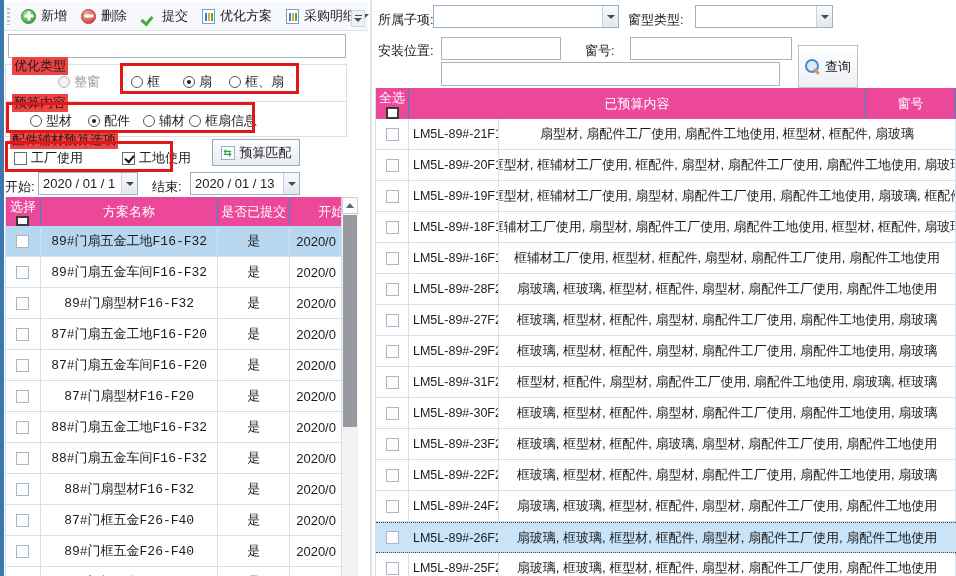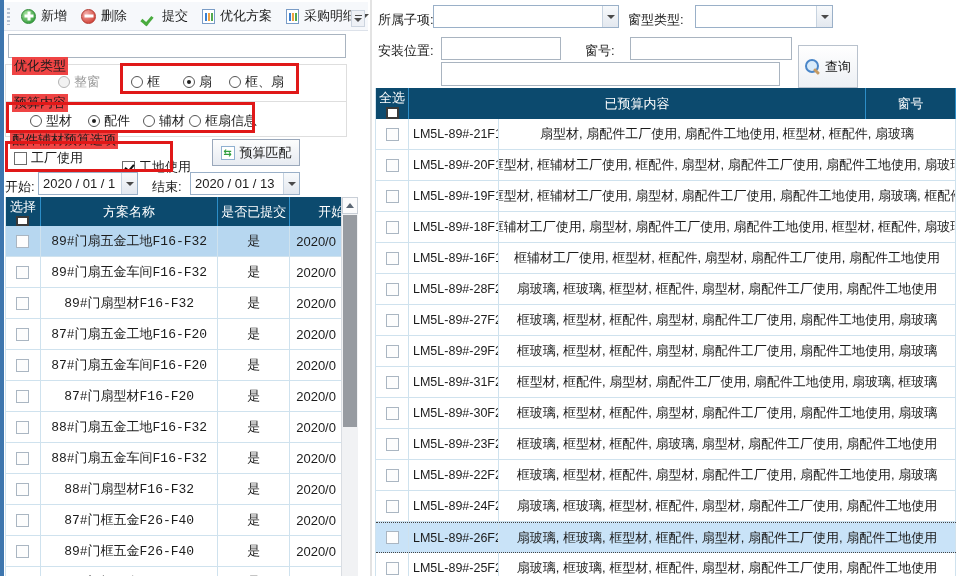--- a/index.html
+++ b/index.html
@@ -61,21 +61,21 @@
   .ic-match::after { content:"⇆"; position:absolute; left:0; top:0; width:100%; height:100%;
     color:#2f9e3f; font-size:10px; font-weight:bold; line-height:12px; text-align:center; }
   .combo { position:absolute; height:23px; border:1px solid #9ab0c8; background:#fff; display:flex; align-items:center; cursor:default; }
   .combo-val { flex:1; padding:0 4px; white-space:nowrap; overflow:hidden; }
   .combo-btn { width:16px; height:100%; border-left:1px solid #c7d3e0;
     background:linear-gradient(#f8fafc,#e3e8ef); display:flex; align-items:center; justify-content:center; flex:none; }
   #combo-start { left:38px; top:172px; width:100px; }
   #combo-end   { left:190px; top:172px; width:110px; }
 
   
-  .thead { background:#0c4a6e; color:#fff; display:flex; }
+  .thead { background:#ec4899; color:#fff; display:flex; }
   .hc { display:flex; align-items:center; justify-content:center; border-right:1px solid #2d8ec8; }
   .hc-sel { flex-direction:column; justify-content:flex-start; padding-top:1px; gap:0; }
   .hdr-cb { width:13px; height:13px; background:#fff; border:2px solid #3a3a3a; }
   .row { display:flex; border-bottom:1px solid #cfe2ee; background:#fff; }
   .row .cell { border-right:1px solid #cfe2ee; display:flex; align-items:center; overflow:hidden; white-space:nowrap; }
   .row-cb { width:13px; height:13px; border:1px solid #aab6c2; background:#fdfdfd; }
 
   
   #ltable { position:absolute; left:5px; top:197px; width:353px; height:379px; overflow:hidden; border-left:1px solid #cfe2ee; }
   #ltable .thead { height:29px; }
@@ -194,21 +194,21 @@
 <span class="opt" style="left:189px; top:112px;">
   <span class="radio"></span>
   <span class="olbl">框扇信息</span>
 </span>
 
 <span class="seclbl" style="left:10px; top:131px;">配件辅材预算选项</span>
 <span class="cbopt" style="left:14px; top:149px;">
   <span class="cb"></span>
   <span>工厂使用</span>
 </span>
-<span class="cbopt on" style="left:104px; top:158px;padding-left:18px;">
+<span class="cbopt on" style="left:104px; top:149px;padding-left:18px;">
   <span class="cb"></span>
   <span>工地使用</span>
 </span>
 
 <div class="redbox" id="rb1"></div>
 <div class="redbox" id="rb2"></div>
 <div class="redbox" id="rb3"></div>
 
 <div id="btn-match">
   <span class="ic-match"></span>

